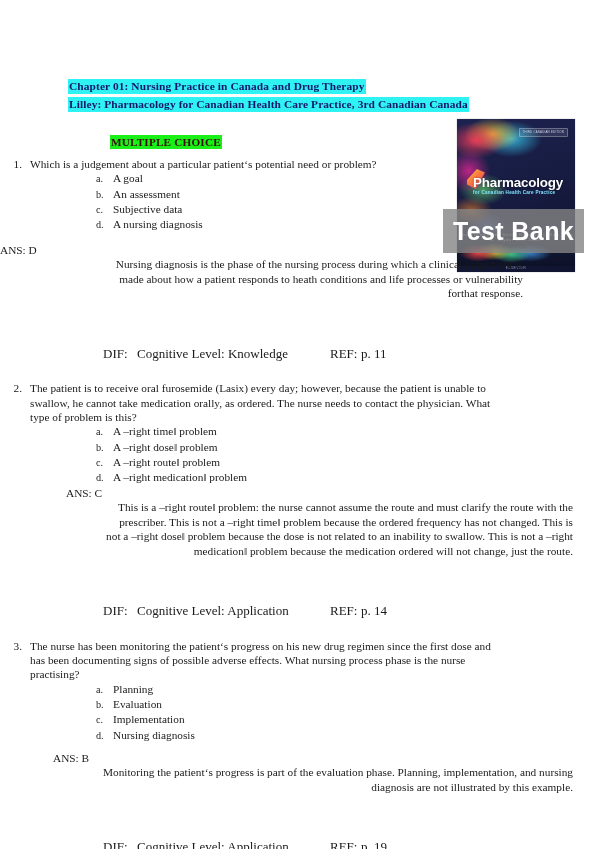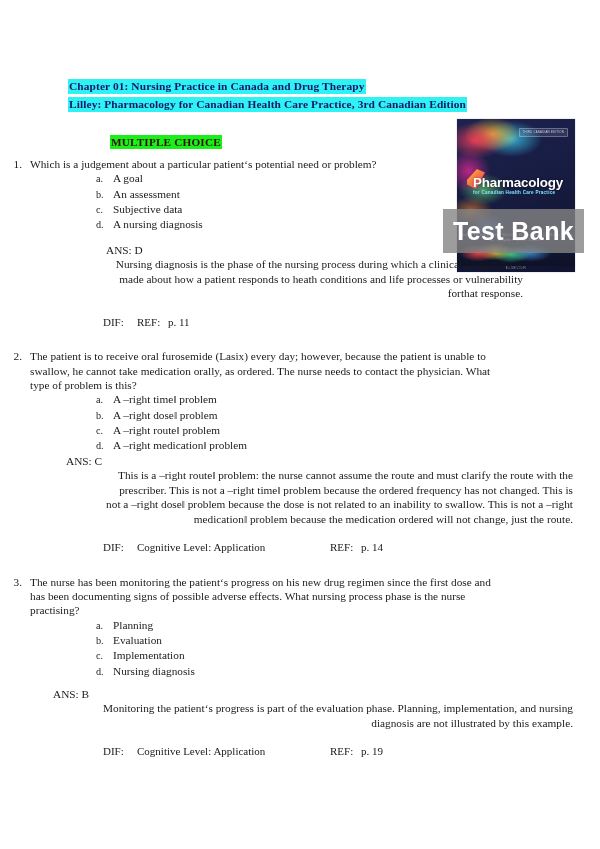--- a/index.html
+++ b/index.html
@@ -115,22 +115,23 @@
     line-height: 14.5px;
   }
   .rationale {
     font-size: 11.3px;
     line-height: 14.5px;
     text-align: right;
   }
 
   .difrow {
     display: flex;
-    font-size: 11px;
+    font-size: 13px;
     line-height: 14.5px;
+    margin-top: 32px;
   }
   .dif-label { width: 34px; flex: 0 0 34px; }
   .dif-value { width: 193px; flex: 0 0 193px; }
   .ref-label { width: 31px; flex: 0 0 31px; }
   .ref-value { }
 
   
   .cover {
     position: absolute;
     left: 457px;
@@ -252,21 +253,21 @@
     line-height: 1;
   }
 </style>
 </head>
 <body>
 
 <div class="page">
 
   <div class="header-block">
     <div class="header-line">Chapter 01: Nursing Practice in Canada and Drug Therapy</div><br>
-    <div class="header-line">Lilley: Pharmacology for Canadian Health Care Practice, 3rd Canadian Edition</div>
+    <div class="header-line">Lilley: Pharmacology for Canadian Health Care Practice, 3rd Canadian Canada</div>
   </div>
 
   <div class="section-title">
     <span>MULTIPLE CHOICE</span>
   </div>
 
   <div class="cover">
     <div class="cover-bg"></div>
     <div class="cover-swoosh"></div>
     <div class="cover-band"></div>
@@ -299,25 +300,26 @@
           <li class="optrow">
             <span class="optlet">c.</span>
             <span class="opttext">Subjective data</span>
           </li>
           <li class="optrow">
             <span class="optlet">d.</span>
             <span class="opttext">A nursing diagnosis</span>
           </li>
         </ul>
         <div style="height: 10px;"></div>
-        <div class="ansline" style="margin-left: 106px;">ANS: D</div>
+        <div class="ansline" style="">ANS: D</div>
         <div class="rationale" style="margin-left: 103px; width: 420px;">Nursing diagnosis is the phase of the nursing process during which a clinical judgement is made about how a patient responds to heath conditions and life processes or vulnerability forthat response.</div>
         <div style="height: 14px;"></div>
         <div class="difrow" style="margin-left: 103px;">
           <span class="dif-label">DIF:</span>
+          <span class="dif-value">Cognitive Level: Knowledge</span>
           <span class="ref-label">REF:</span>
           <span class="ref-value">p. 11</span>
         </div>
         <div style="height: 18px;"></div>
       </div>
       <div class="qblock">
         <div class="qrow">
           <div class="qnum">2.</div>
           <div class="qstem" style="width: 470px;">The patient is to receive oral furosemide (Lasix) every day; however, because the patient is unable to swallow, he cannot take medication orally, as ordered. The nurse needs to contact the physician. What type of problem is this?</div>
         </div>

